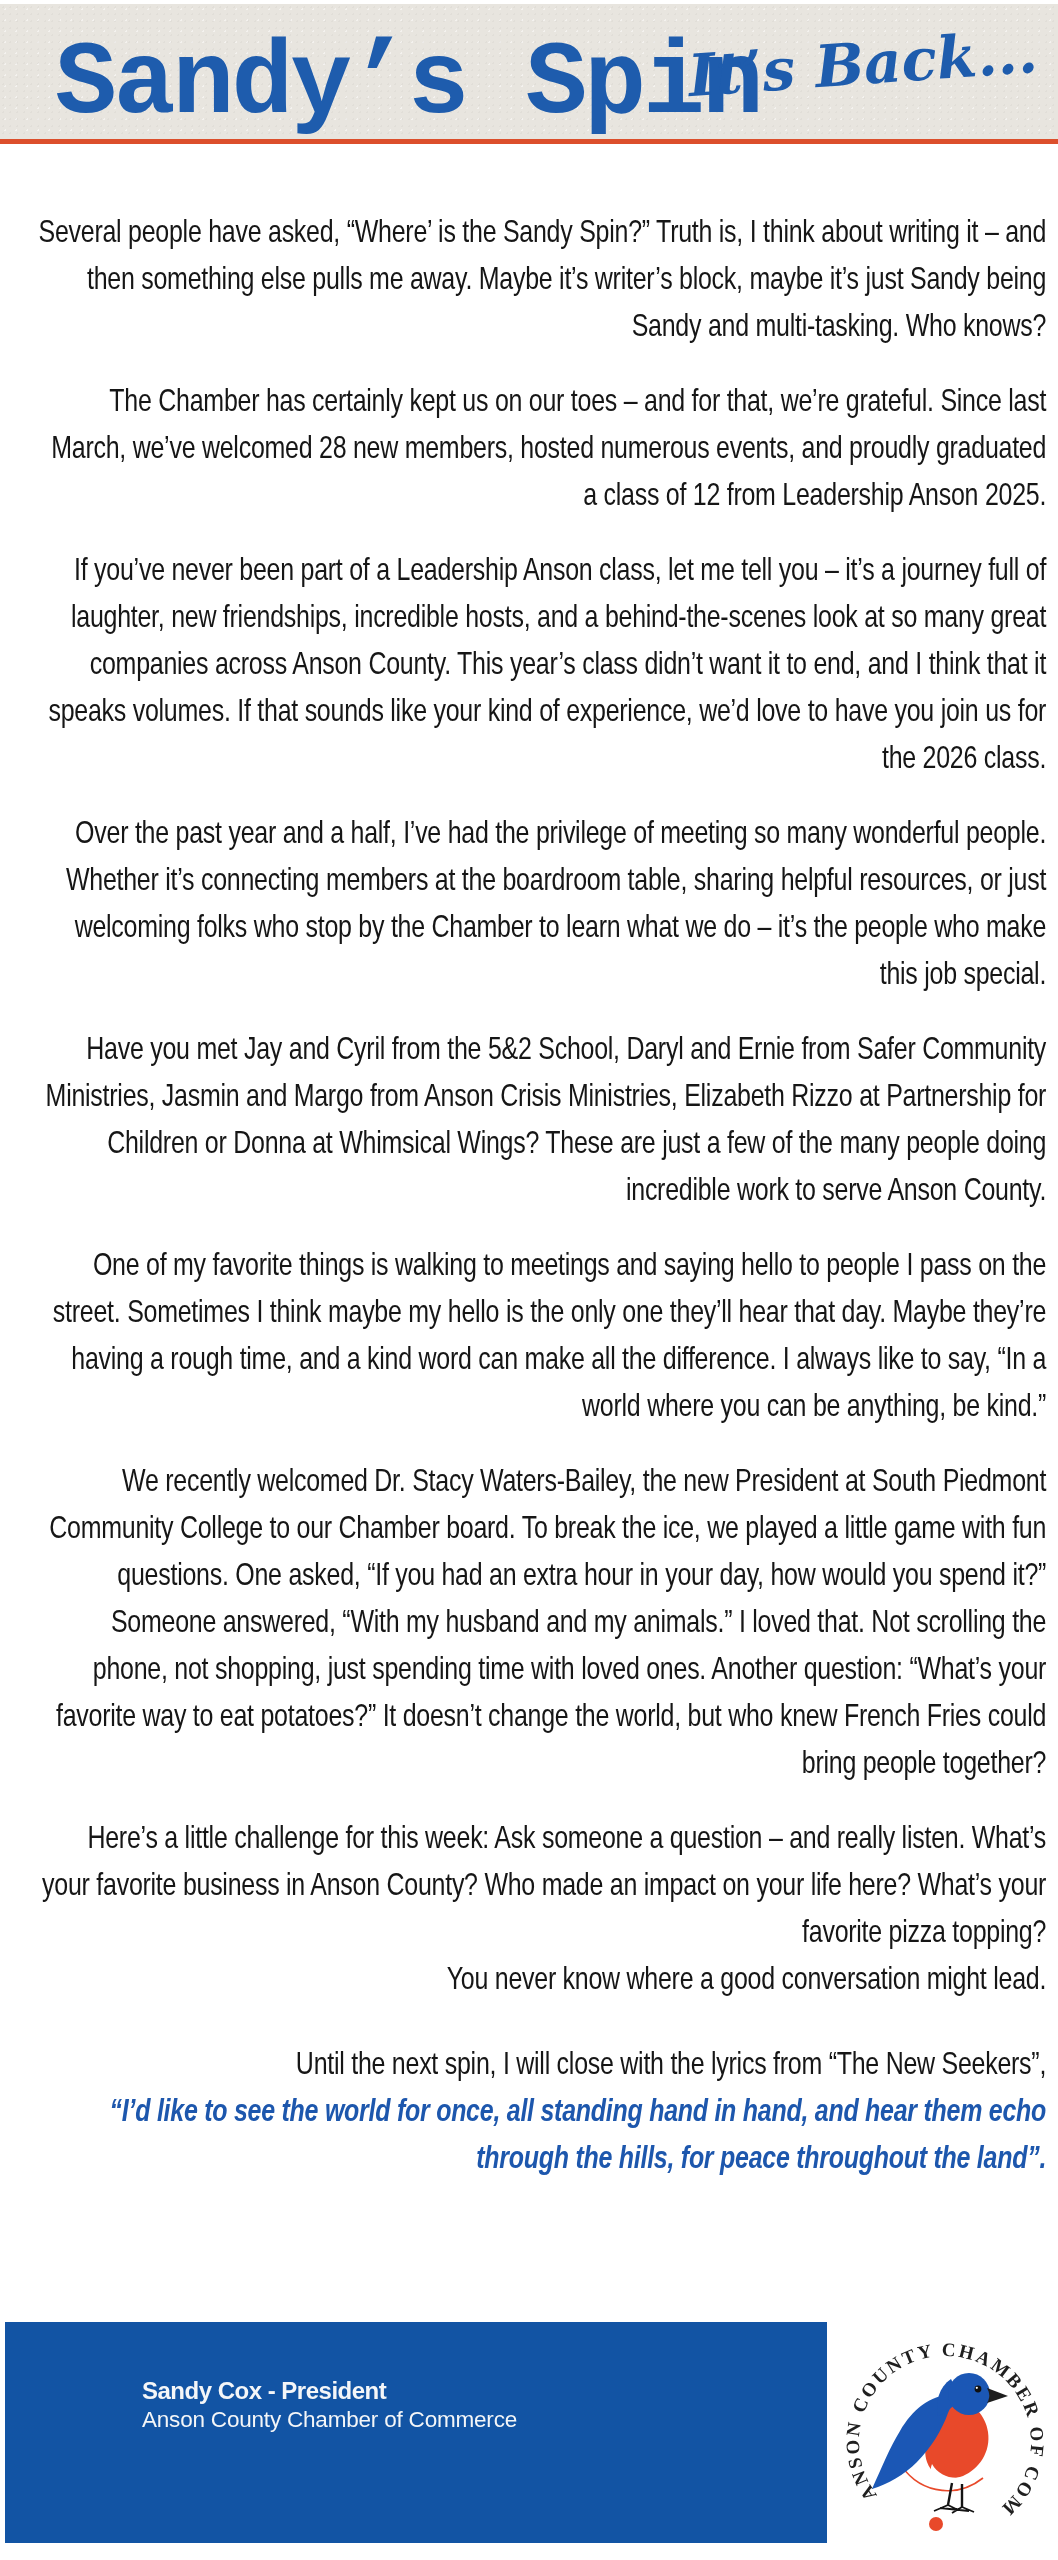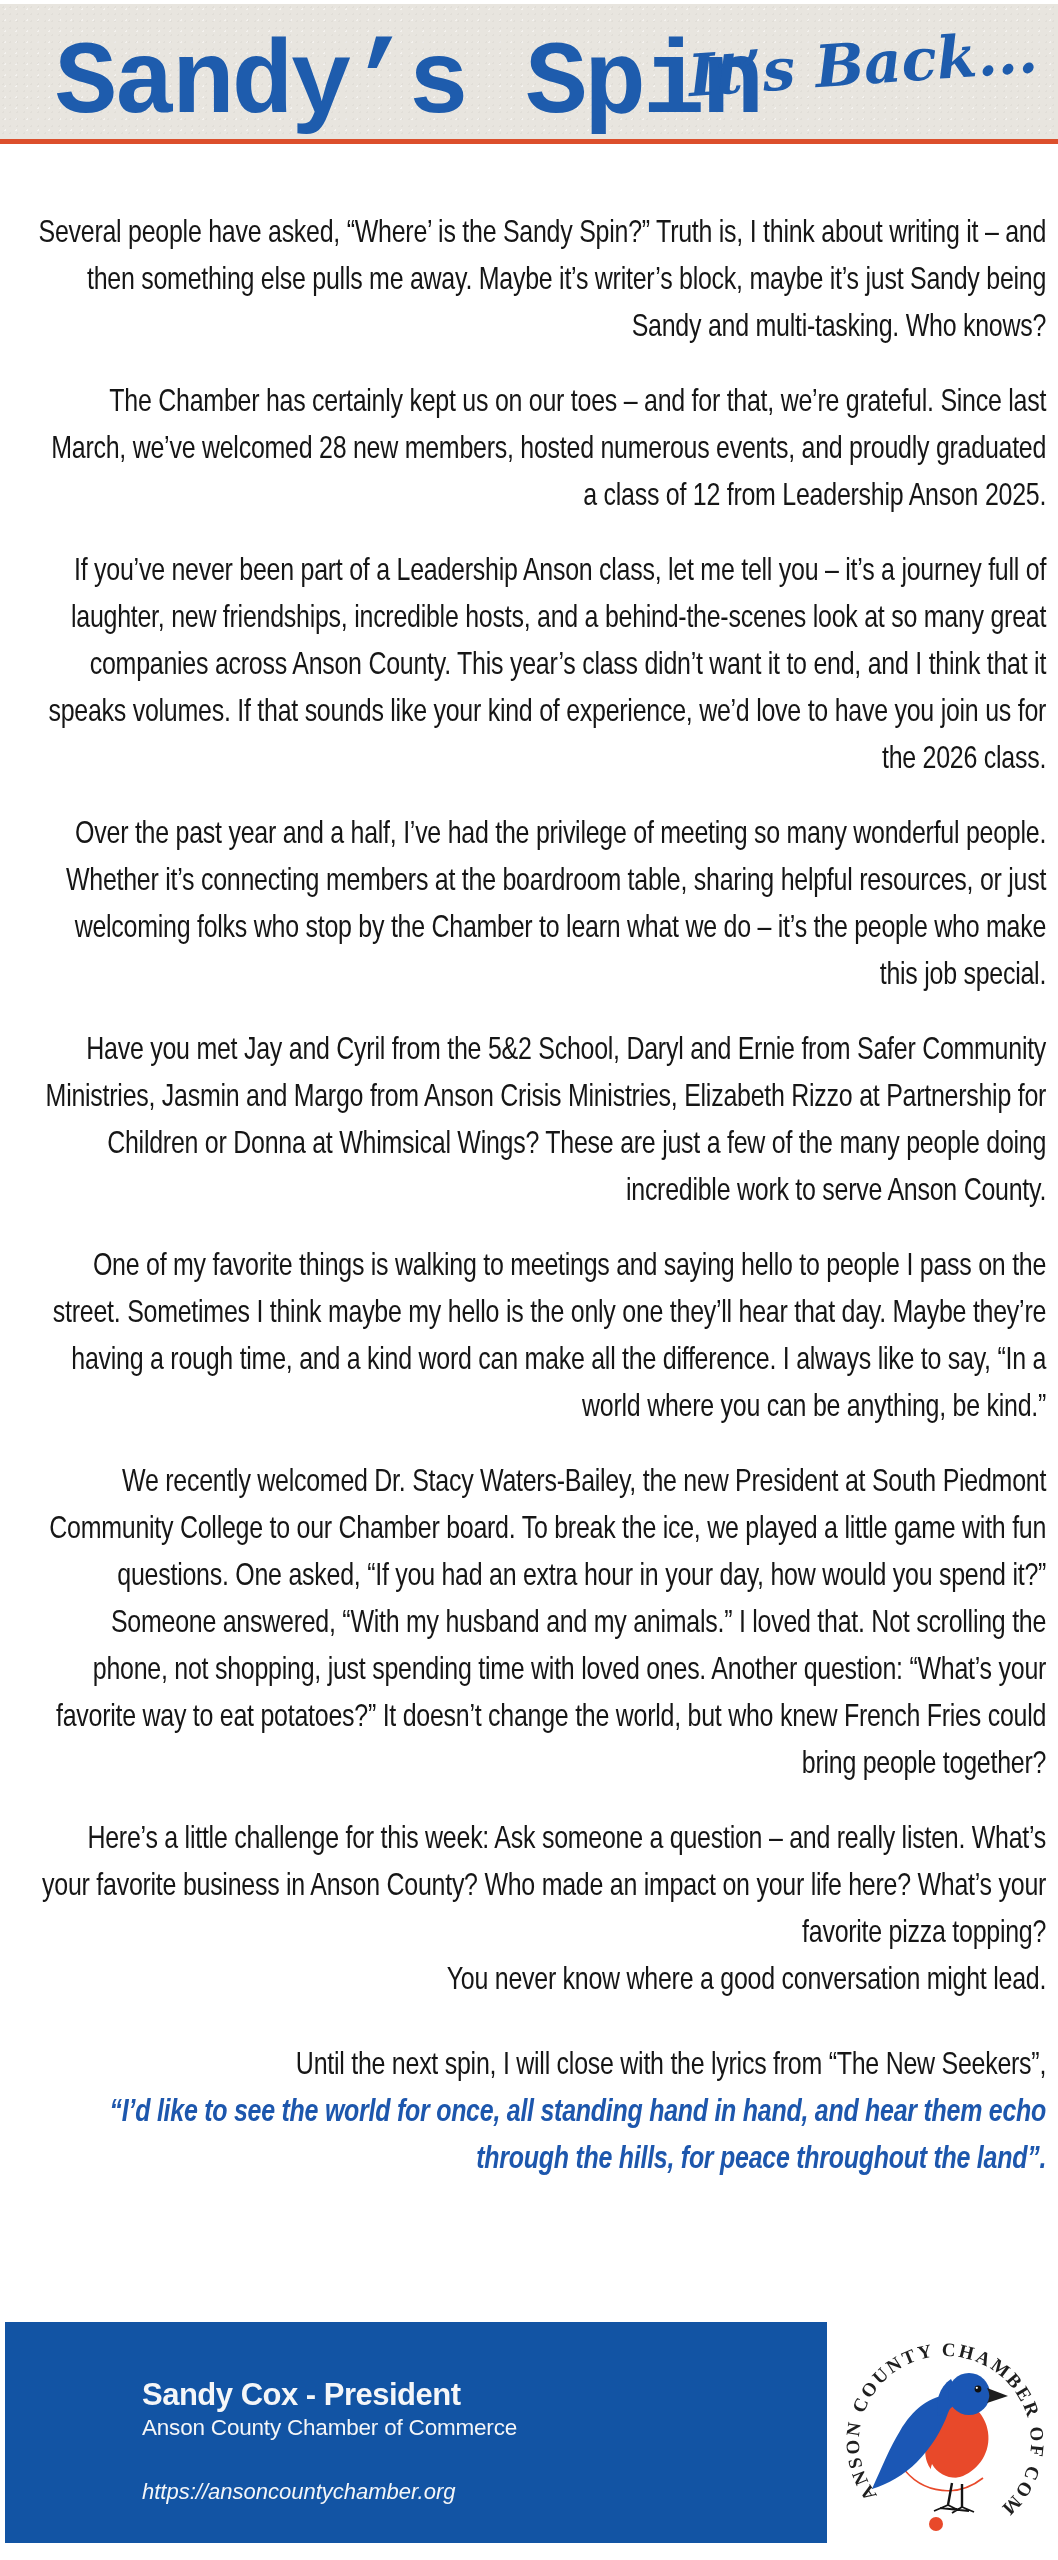--- a/index.html
+++ b/index.html
@@ -40,21 +40,21 @@
   .para.closing { margin-top:38px; }
   .quote {
     color:#1d57ad; font-weight:bold; font-style:italic;
   }
   
   .footer-box {
     position:absolute; left:5px; top:2322px; width:822px; height:221px;
     background:#1254a4; color:#f4f6f8; box-sizing:border-box;
     padding:56px 0 0 137px;
   }
-  .f-name { font-size:31px; font-weight:bold; letter-spacing:-0.5px; line-height:1.1; }
+  .f-name { font-size:24px; font-weight:bold; letter-spacing:-0.5px; line-height:1.1; }
   .f-org  { font-size:22.5px; margin-top:3px; letter-spacing:-0.2px; }
   .f-url  { font-size:22px; font-style:italic; margin-top:38px; }
   .logo { position:absolute; left:836px; top:2333px; width:218px; height:218px; }
   .ring-text {
     font-family:"Liberation Serif", serif; font-size:19px; font-weight:bold;
     letter-spacing:2.4px; fill:#1f1f1f;
   }
 </style>
 </head>
 <body>
@@ -87,21 +87,20 @@
         <div>Until the next spin, I will close with the lyrics from “The New Seekers”,</div>
         <div class="quote">“I’d like to see the world for once, all standing hand in hand, and hear them echo through the hills, for peace throughout the land”.</div>
       </div>
     </div>
   </main>
 
   <footer>
     <div class="footer-box">
       <div class="f-name">Sandy Cox  - President</div>
       <div class="f-org">Anson County Chamber of Commerce</div>
-      <div class="f-url">https://ansoncountychamber.org</div>
     </div>
 
     <div class="logo">
       <svg width="218" height="218" viewBox="0 0 218 218">
         <defs>
           <path id="ringpath" d="M 48.2 169.8 A 86 86 0 1 1 169.8 169.8" fill="none"></path>
         </defs>
 
         <text class="ring-text">
           <textPath href="#ringpath" startOffset="10">ANSON COUNTY CHAMBER OF COMMERCE</textPath>

